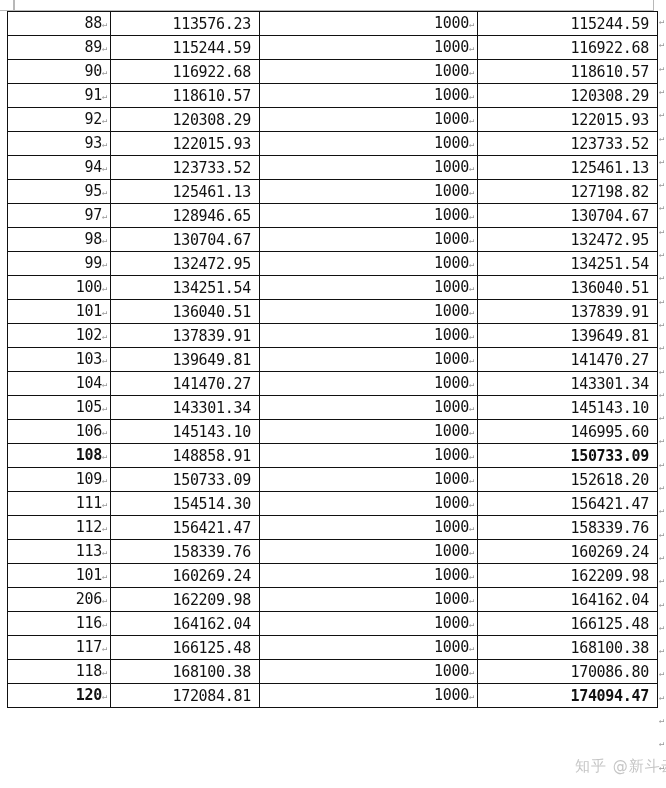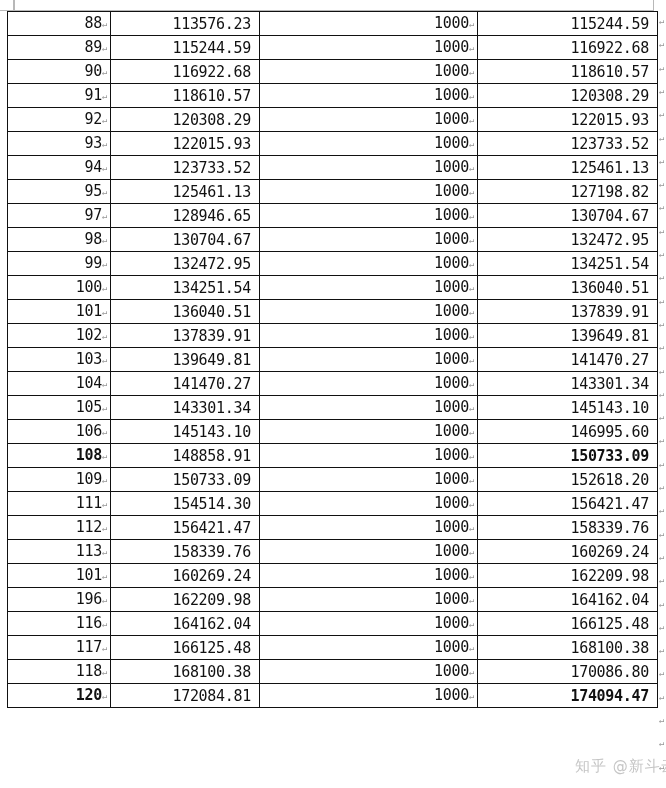--- a/index.html
+++ b/index.html
@@ -235,21 +235,21 @@
         <td class="c-pay"><span>1000</span><span class="ret">↵</span></td>
         <td class="c-end"><span>160269.24</span></td>
       </tr>
       <tr>
         <td class="c-period"><span>101</span><span class="ret">↵</span></td>
         <td class="c-begin"><span>160269.24</span></td>
         <td class="c-pay"><span>1000</span><span class="ret">↵</span></td>
         <td class="c-end"><span>162209.98</span></td>
       </tr>
       <tr>
-        <td class="c-period"><span>196</span><span class="ret">↵</span></td>
+        <td class="c-period"><span>206</span><span class="ret">↵</span></td>
         <td class="c-begin"><span>162209.98</span></td>
         <td class="c-pay"><span>1000</span><span class="ret">↵</span></td>
         <td class="c-end"><span>164162.04</span></td>
       </tr>
       <tr>
         <td class="c-period"><span>116</span><span class="ret">↵</span></td>
         <td class="c-begin"><span>164162.04</span></td>
         <td class="c-pay"><span>1000</span><span class="ret">↵</span></td>
         <td class="c-end"><span>166125.48</span></td>
       </tr>

